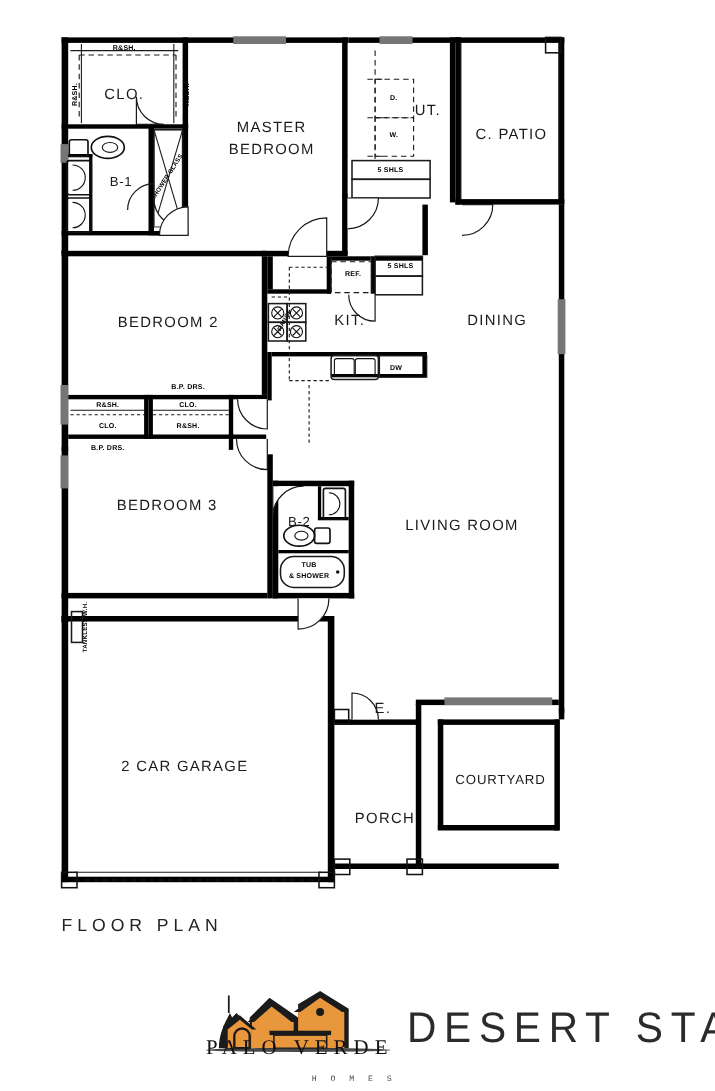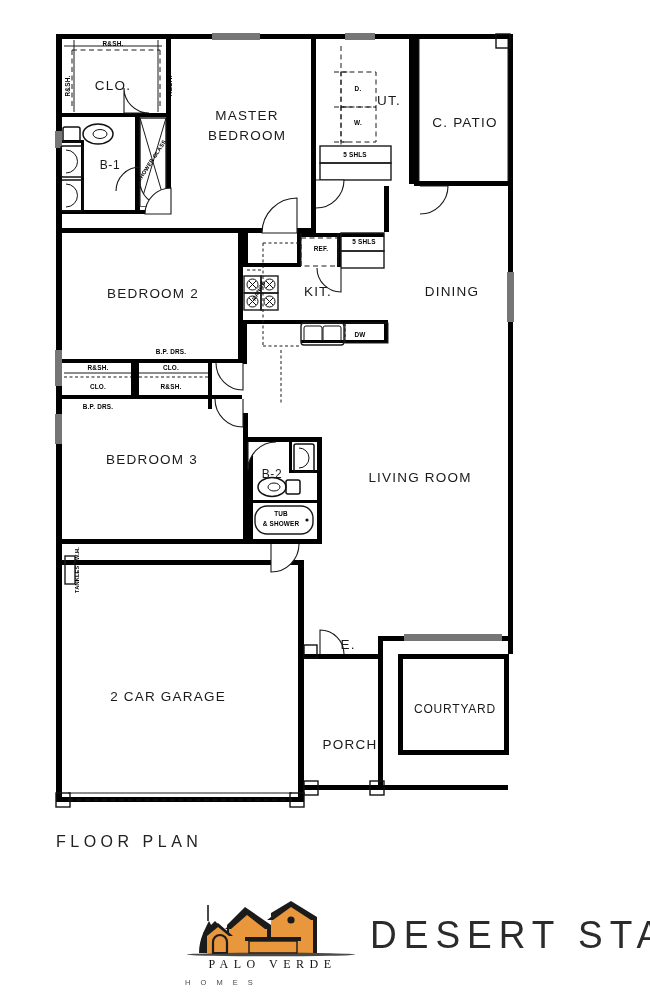--- a/index.html
+++ b/index.html
@@ -47,27 +47,27 @@
     position:absolute;left:56px;top:833px;
     font-size:16px;letter-spacing:4.5px;color:#222;
     font-family:"Liberation Sans","DejaVu Sans",sans-serif;
     font-weight:400;white-space:nowrap;
   }
   #brandbar{
     position:absolute;left:0;top:895px;width:650px;height:97px;
   }
   #logo-wrap{position:absolute;left:185px;top:0px;width:175px;height:92px;}
   #logo-name{
-    position:absolute;left:0;top:62px;width:175px;text-align:center;
+    position:absolute;left:0;top:47px;width:175px;text-align:center;
     font-family:"Liberation Serif","DejaVu Serif",serif;
-    font-size:12px;letter-spacing:5.5px;color:#111;
+    font-size:19px;letter-spacing:5.5px;color:#111;
   }
   #logo-sub{
-    position:absolute;left:0;top:83px;width:175px;text-align:left;
-    font-family:Liberation Sans, sans-serif;
+    position:absolute;left:0;top:83px;width:175px;text-align:right;
+    font-family:Liberation Mono, monospace;
     font-size:7.5px;letter-spacing:4px;color:#4a4a4a;
   }
   #product-name{
     position:absolute;left:370px;top:18px;
     font-family:"Liberation Sans","DejaVu Sans",sans-serif;
     font-size:37px;letter-spacing:7px;color:#2b2b2b;font-weight:300;
     white-space:nowrap;
     transform:scaleY(1.05);transform-origin:left top;
   }
 </style>

